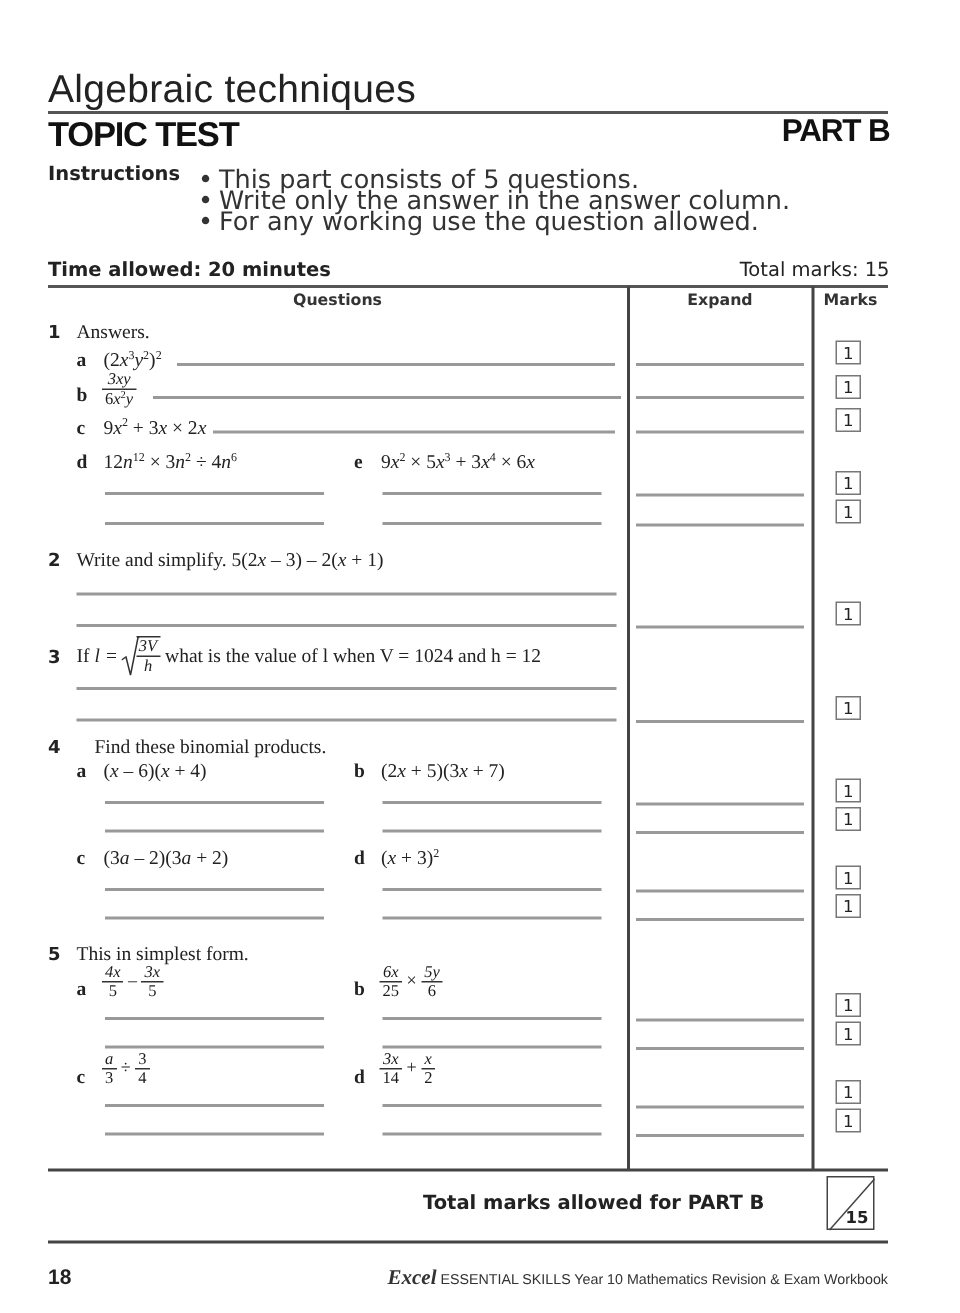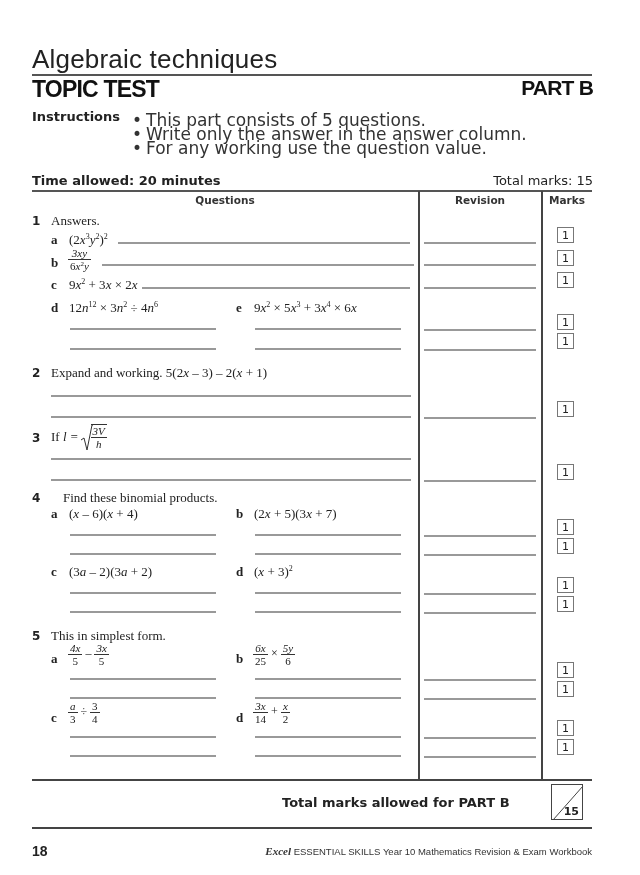--- a/index.html
+++ b/index.html
@@ -45,43 +45,43 @@
 
     #bottom-rule-1 { left: 32px; top: 779px; width: 560px; height: 2px; background: #444; }
     #total-achieved { left: 282px; top: 795px; font-size: 13px; font-weight: bold; color: #222; }
     #total-box { left: 551px; top: 784px; width: 32px; height: 36px; border: 1px solid #444; box-sizing: border-box; }
     #total-box svg { position: absolute; left: 0; top: 0; }
     #total-box-value { position: absolute; right: 3px; bottom: 1px; font-size: 11px; font-weight: bold; color: #222; }
     #bottom-rule-2 { left: 32px; top: 827px; width: 560px; height: 2px; background: #444; }
 
     #page-num { left: 32px; top: 843px; font-family: "Liberation Sans", sans-serif; font-size: 14px; font-weight: bold; color: #222; }
     #footer-text { right: 48px; top: 845px; font-family: "Liberation Sans", sans-serif; font-size: 9.5px; color: #333; }
-    #footer-brand { font-family: "Liberation Serif", serif; font-style: italic; font-weight: bold; font-size: 11px; }
+    #footer-brand { font-family: "Liberation Serif", serif; font-style: italic; font-weight: bold; font-size: 14px; }
   </style>
 </head>
 <body>
 
 <div id="title" class="abs">Algebraic techniques</div>
 <div id="title-rule" class="abs"></div>
 <div id="topic-test" class="abs">TOPIC TEST</div>
 <div id="part-b" class="abs">PART B</div>
 
 <div id="instr-label" class="abs">Instructions</div>
 <div class="abs instr-item" style="top:110px;"><span class="bullet">•</span><span>This part consists of 5 questions.</span></div>
 <div class="abs instr-item" style="top:124px;"><span class="bullet">•</span><span>Write only the answer in the answer column.</span></div>
-<div class="abs instr-item" style="top:138px;"><span class="bullet">•</span><span>For any working use the question value.</span></div>
+<div class="abs instr-item" style="top:138px;"><span class="bullet">•</span><span>For any working use the question allowed.</span></div>
 
 <div id="time-allowed" class="abs">Time allowed: 20 minutes</div>
 <div id="total-marks" class="abs">Total marks: 15</div>
 <div id="table-top-rule" class="abs"></div>
 <div id="col-line-1" class="abs"></div>
 <div id="col-line-2" class="abs"></div>
 
 <div class="abs col-head" style="left:32px; width:386px;">Questions</div>
-<div class="abs col-head" style="left:419px; width:122px;">Revision</div>
+<div class="abs col-head" style="left:419px; width:122px;">Expand</div>
 <div class="abs col-head" style="left:542px; width:50px;">Marks</div>
 
 <div class="abs qnum" style="left:32px; top:214px;">1</div>
 <div class="abs qtext" style="left:51px; top:213px;">Answers.</div>
 
 <div class="abs plabel" style="left:51px; top:232px;">a</div>
 <div class="abs expr" style="left:69px; top:232px;">(2<i>x</i><sup>3</sup><i>y</i><sup>2</sup>)<sup>2</sup></div>
 <div class="abs wline" style="left:118px; top:242px; width:292px;"></div>
 <div class="abs aline" style="top:242px;"></div>
 <div class="abs mark-box" style="top:227px;">1</div>
@@ -109,36 +109,36 @@
 <div class="abs expr" style="left:254px; top:300px;">9<i>x</i><sup>2</sup> × 5<i>x</i><sup>3</sup> + 3<i>x</i><sup>4</sup> × 6<i>x</i></div>
 <div class="abs wline" style="left:255px; top:328px; width:146px;"></div>
 <div class="abs wline" style="left:255px; top:348px; width:146px;"></div>
 
 <div class="abs aline" style="top:329px;"></div>
 <div class="abs aline" style="top:349px;"></div>
 <div class="abs mark-box" style="top:314px;">1</div>
 <div class="abs mark-box" style="top:333px;">1</div>
 
 <div class="abs qnum" style="left:32px; top:366px;">2</div>
-<div class="abs qtext" style="left:51px; top:365px;"><span>Expand and working.</span> <span class="expr">5(2<i>x</i> – 3) – 2(<i>x</i> + 1)</span></div>
+<div class="abs qtext" style="left:51px; top:365px;"><span>Write and simplify.</span> <span class="expr">5(2<i>x</i> – 3) – 2(<i>x</i> + 1)</span></div>
 <div class="abs wline" style="left:51px; top:395px; width:360px;"></div>
 <div class="abs wline" style="left:51px; top:416px; width:360px;"></div>
 <div class="abs aline" style="top:417px;"></div>
 <div class="abs mark-box" style="top:401px;">1</div>
 
 <div class="abs qnum" style="left:32px; top:431px;">3</div>
 <div class="abs qtext" style="left:51px; top:422px; display:flex; align-items:center; height:30px;">
   <span>If</span>&nbsp;<i>l =</i>
   <span class="sqrt" style="margin-left:2px;">
     <svg class="radical" viewBox="0 0 12 28">
         <polyline points="0,16 3,14 6,26 11,1 12,1" fill="none" stroke="#333" stroke-width="1"></polyline>
       </svg>
     <span class="frac rad-frac"><span class="num"><i>3V</i></span><span class="den"><i>h</i></span></span>
   </span>
-  &nbsp;
+  &nbsp;<span>what is the value of l when V = 1024 and h = 12</span>
 </div>
 <div class="abs wline" style="left:51px; top:458px; width:360px;"></div>
 <div class="abs wline" style="left:51px; top:479px; width:360px;"></div>
 <div class="abs aline" style="top:480px;"></div>
 <div class="abs mark-box" style="top:464px;">1</div>
 
 <div class="abs qnum" style="left:32px; top:491px;">4</div>
 <div class="abs qtext" style="left:63px; top:490px;">Find these binomial products.</div>
 
 <div class="abs plabel" style="left:51px; top:506px;">a</div>

